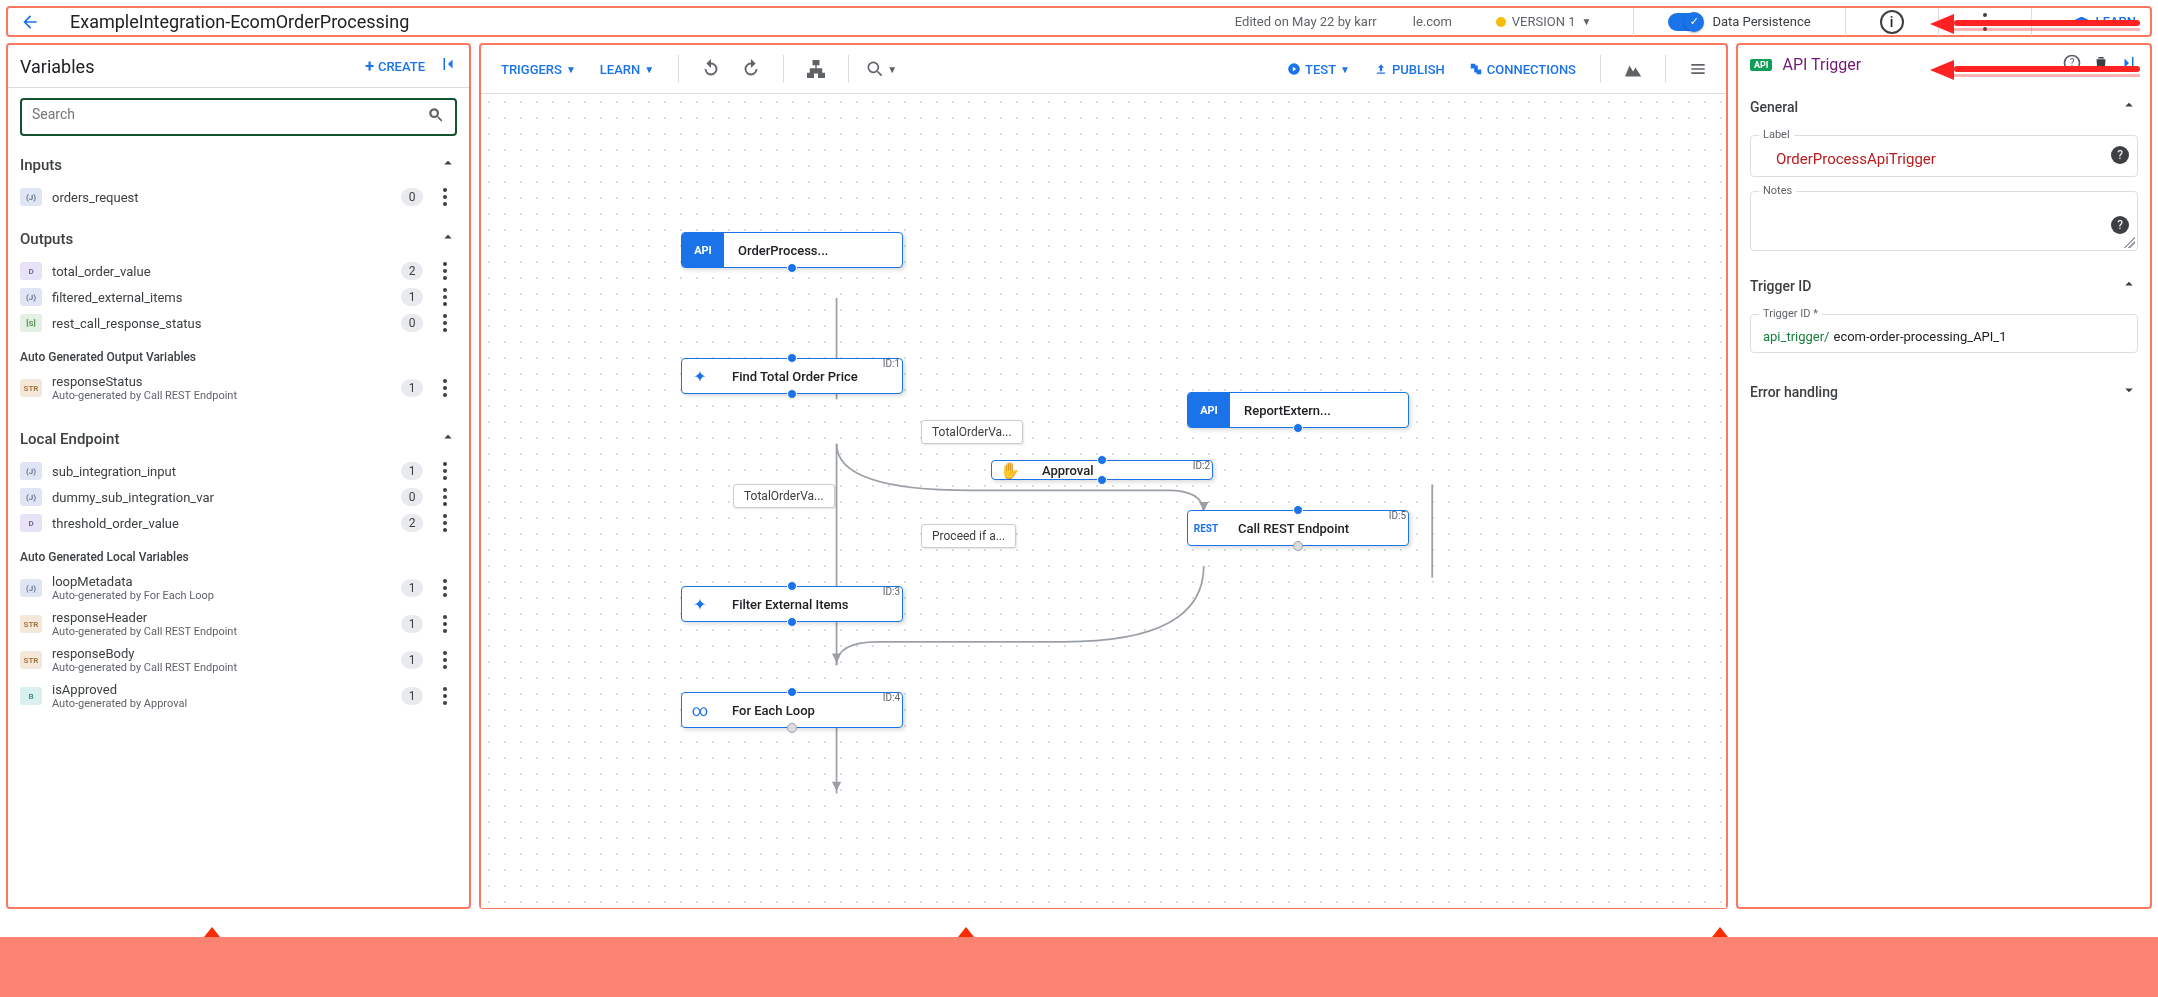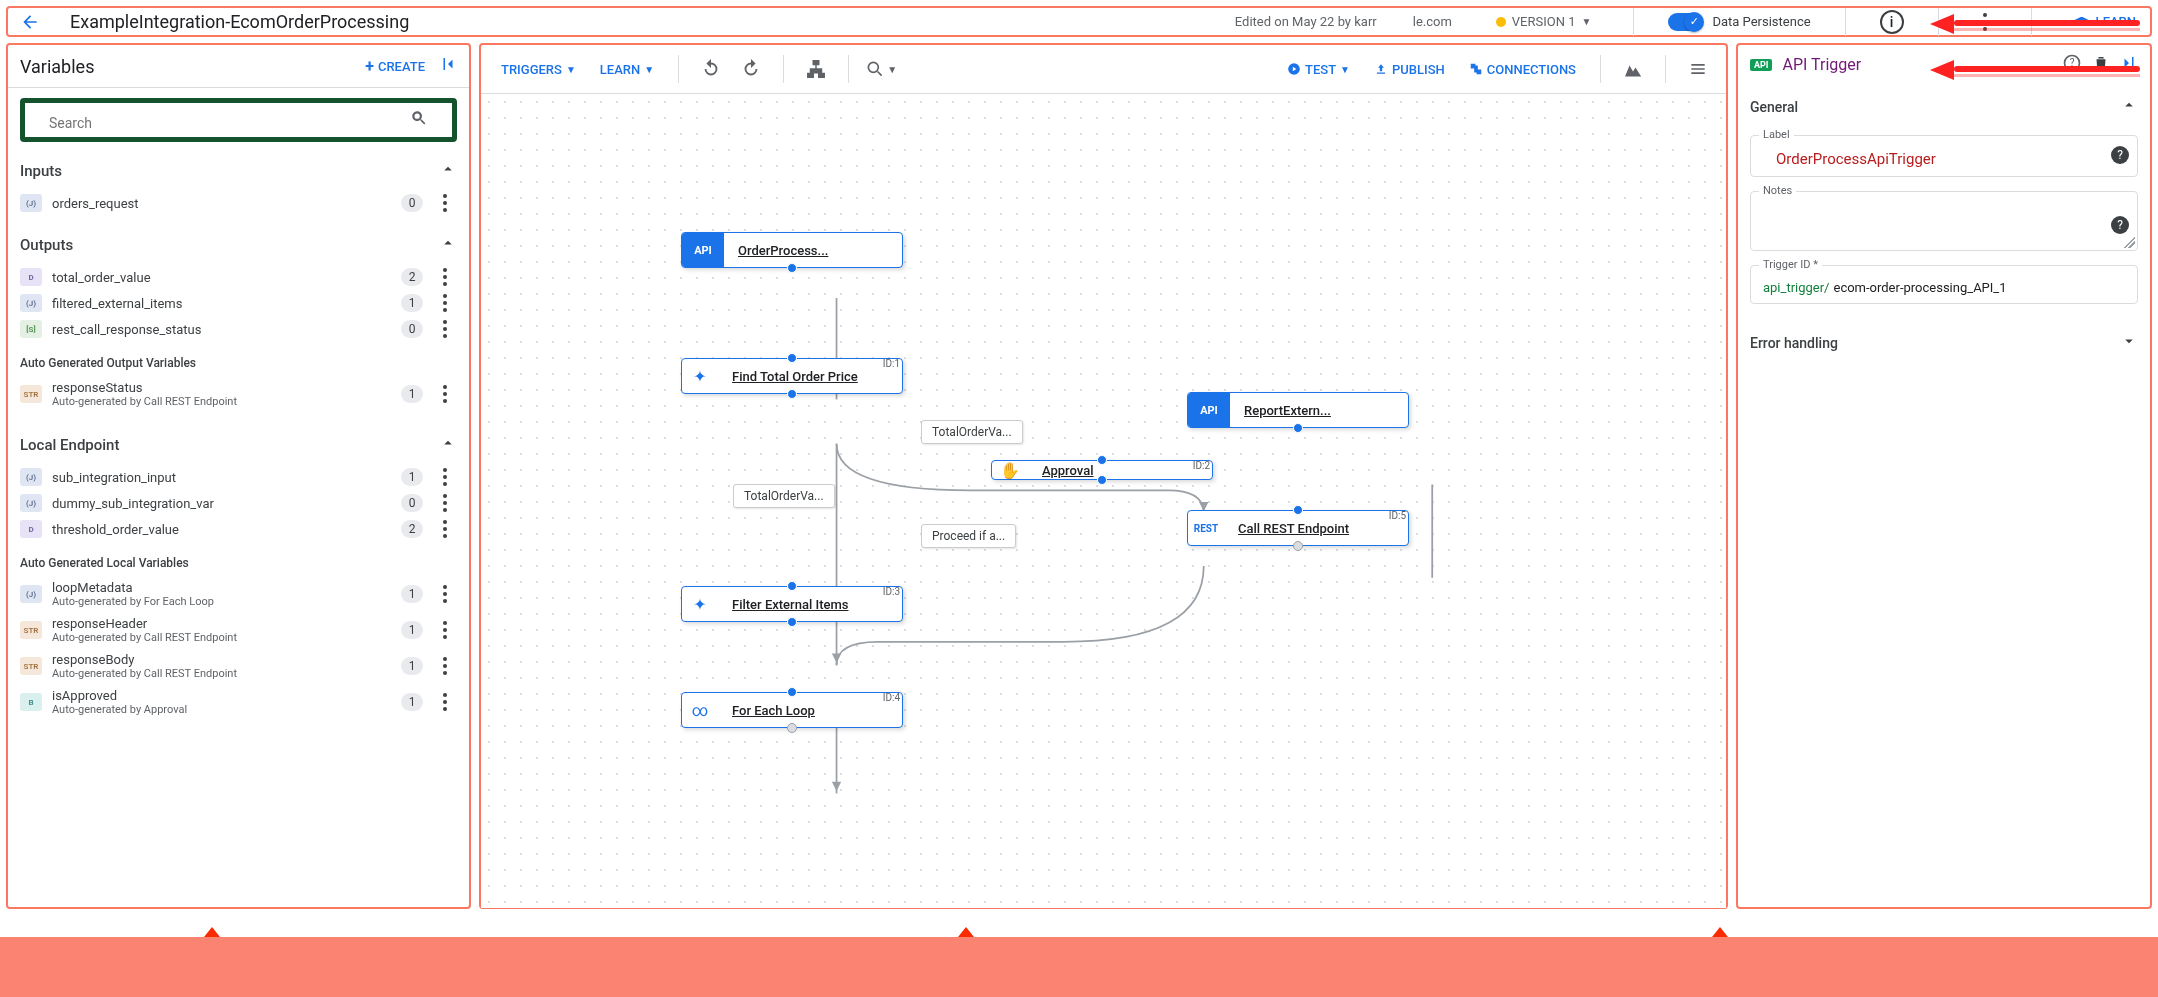--- a/index.html
+++ b/index.html
@@ -32,21 +32,21 @@
   .panel.vars { width:465px; height:866px; }
   .panel.canvas { flex:1; height:866px; }
   .panel.side { width:416px; height:866px; }
 
   
   .vars-head { display:flex; align-items:center; padding:10px 12px; border-bottom:1px solid #dadce0; }
   .vars-head h2 { font-size:18px; font-weight:400; flex:1;}
   .create-btn { color:#1a73e8; font-weight:500; display:flex; align-items:center; gap:4px; font-size:13px; cursor:pointer; margin-right:14px;}
   .collapse-ico { color:#1a73e8; font-size:18px; cursor:pointer; }
   .search-wrap { padding:10px 12px; }
-  .search-box { display:flex; align-items:flex-end; border:5px solid #14532d; border-radius:4px; padding:6px 24px; }
+  .search-box { display:flex; align-items:flex-start; border:2px solid #14532d; border-radius:4px; padding:6px 10px; }
   .search-box input { flex:1; border:none; outline:none; font-size:14px; background:transparent;}
   .search-ico { color:#5f6368; font-size:18px; }
   .section-row { display:flex; align-items:center; padding:8px 12px; font-size:15px; font-weight:500; color:#3c4043; cursor:pointer;}
   .section-row .chev { margin-left:auto; }
   .subhead { padding:6px 12px; font-size:12px; color:#3c4043; font-weight:500; }
   .var-item { display:flex; align-items:center; padding:4px 12px; gap:10px; }
   .type-chip { width:22px; height:18px; border-radius:3px; font-size:8px; font-weight:600; display:flex; align-items:center; justify-content:center; flex-shrink:0;}
   .chip-j { background:#dfe5f2; color:#5a6b8c;}  
   .chip-d { background:#e7e2f5; color:#6c5fa0;}  
   .chip-s { background:#e3f0e3; color:#4a8c4a;}  
@@ -62,21 +62,21 @@
   .tool-ico { width:36px; height:36px; display:flex; align-items:center; justify-content:center; cursor:pointer; color:#5f6368; border-radius:4px;}
   .canvas-body { position:relative; height:calc(100% - 48px);
     background-image: radial-gradient(#dcdcdc 1px, transparent 1px);
     background-size: 16px 16px; background-color:#fff;
     overflow:hidden;
   }
 
   
   .node { position:absolute; background:#fff; border:1px solid #1a73e8; border-radius:4px; display:flex; align-items:center; box-shadow:2px 2px 4px rgba(0,0,0,.15);}
   .node .left-badge { width:42px; align-self:stretch; background:#1a73e8; color:#fff; display:flex; align-items:center; justify-content:center; font-size:11px; font-weight:700; border-radius:3px 0 0 3px;}
-  .node .txt { padding:8px 14px; font-size:13px; font-weight:500;text-decoration:underline;}
+  .node .txt { padding:8px 14px; font-size:13px; font-weight:500;}
   .node .idtag { position:absolute; top:-1px; right:2px; font-size:10px; color:#5f6368;}
   .task-ico { width:36px; display:flex; align-items:center; justify-content:center; font-size:16px; }
   .port { width:10px; height:10px; border-radius:50%; background:#1a73e8; border:1px solid #fff; position:absolute; left:50%; transform:translateX(-50%);}
   .port.top { top:-6px;} .port.bot { bottom:-6px;}
   .port.grey{ background:#dadce0; border-color:#9aa0a6;}
   .edge-label{ position:absolute; background:#fff; border:1px solid #ccc; border-radius:3px; padding:4px 10px; font-size:12px; color:#3c4043; box-shadow:1px 1px 2px rgba(0,0,0,.1);}
   svg.edges{ position:absolute; inset:0; pointer-events:none; }
   svg.edges path{ stroke:#9aa0a6; stroke-width:1.5; fill:none; }
   svg.edges .arrow{ fill:#9aa0a6; }
 
@@ -506,20 +506,26 @@
         <div class="fval">OrderProcessApiTrigger</div>
         <span class="help">?</span>
       </div>
       <div class="field" style="height:60px">
         <span class="flabel">Notes</span>
         <textarea style=""></textarea>
         <span class="help" style="top:24px">?</span>
         <span class="resize-handle"></span>
       </div>
 
+      <div class="sect-row" style="margin-top:6px">
+        <span>Trigger ID</span>
+        <span class="chev"><svg width="18" height="18" viewBox="0 0 24 24">
+              <path fill="#3c4043" d="M7 14l5-5 5 5z"></path>
+            </svg></span>
+      </div>
       <div class="field">
         <span class="flabel">Trigger ID *</span>
         <div class="tid-row">
           <span class="tid-pre">api_trigger/</span>
           <span>ecom-order-processing_API_1</span>
         </div>
       </div>
 
       <div class="sect-row" style="margin-top:10px">
         <span>Error handling</span>

